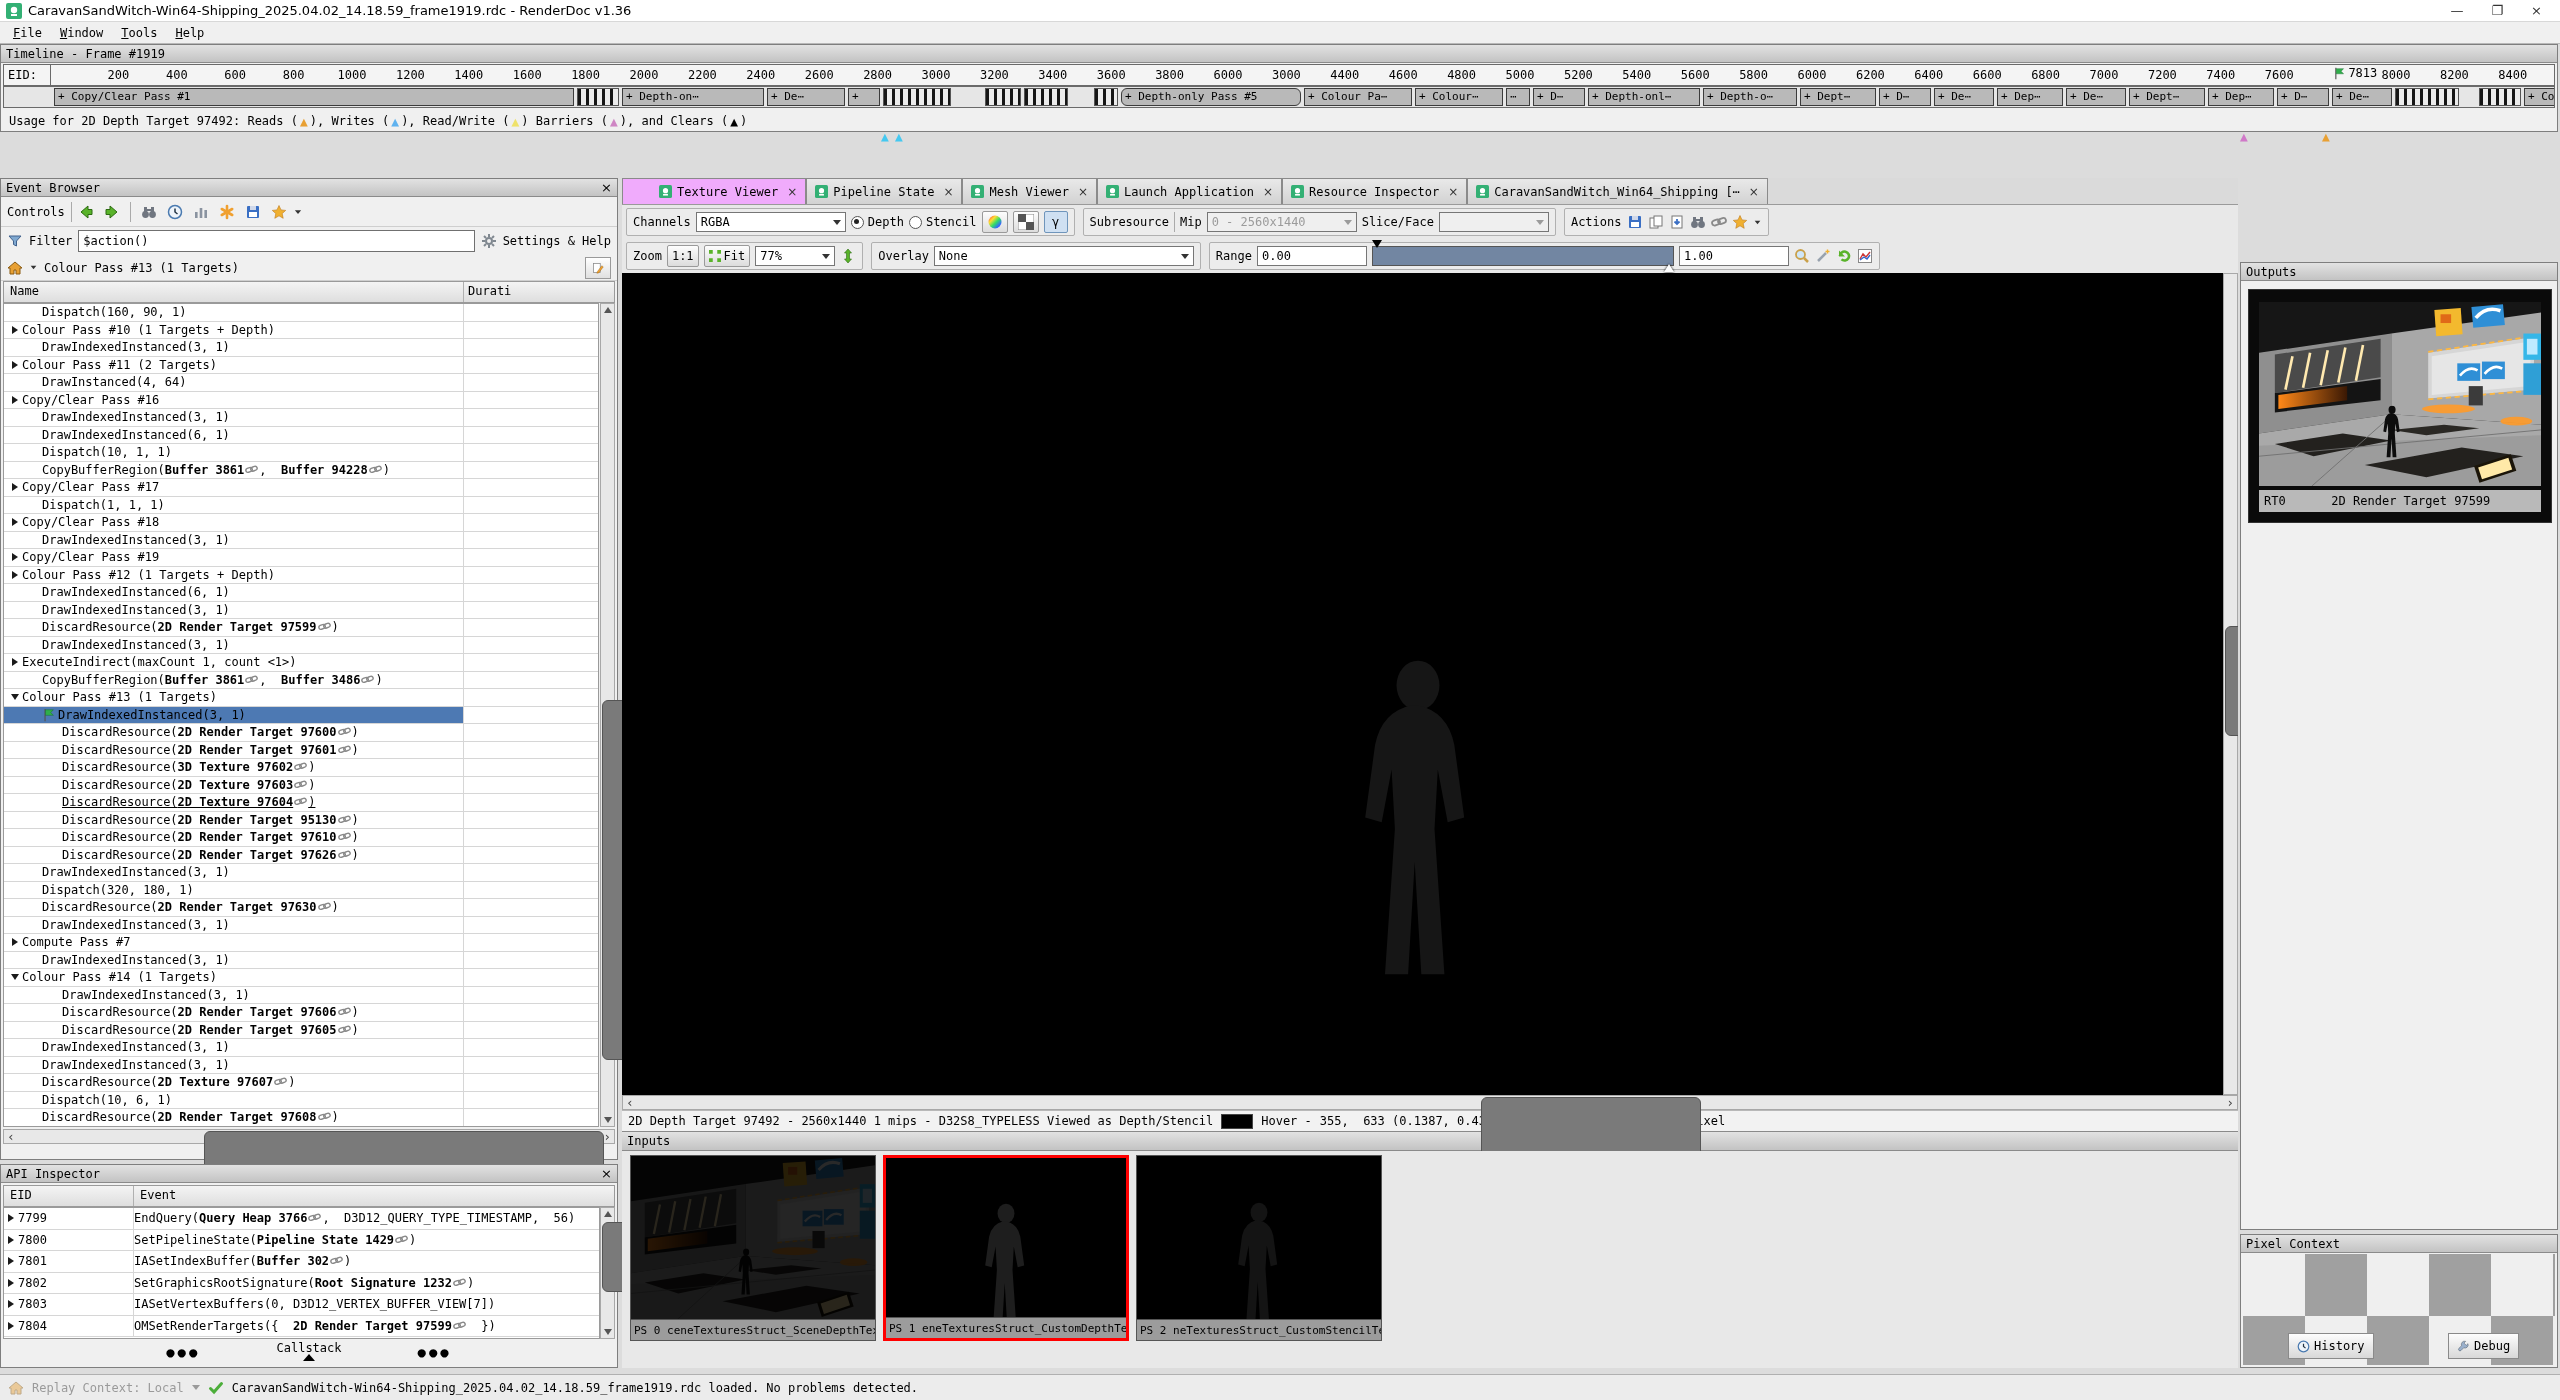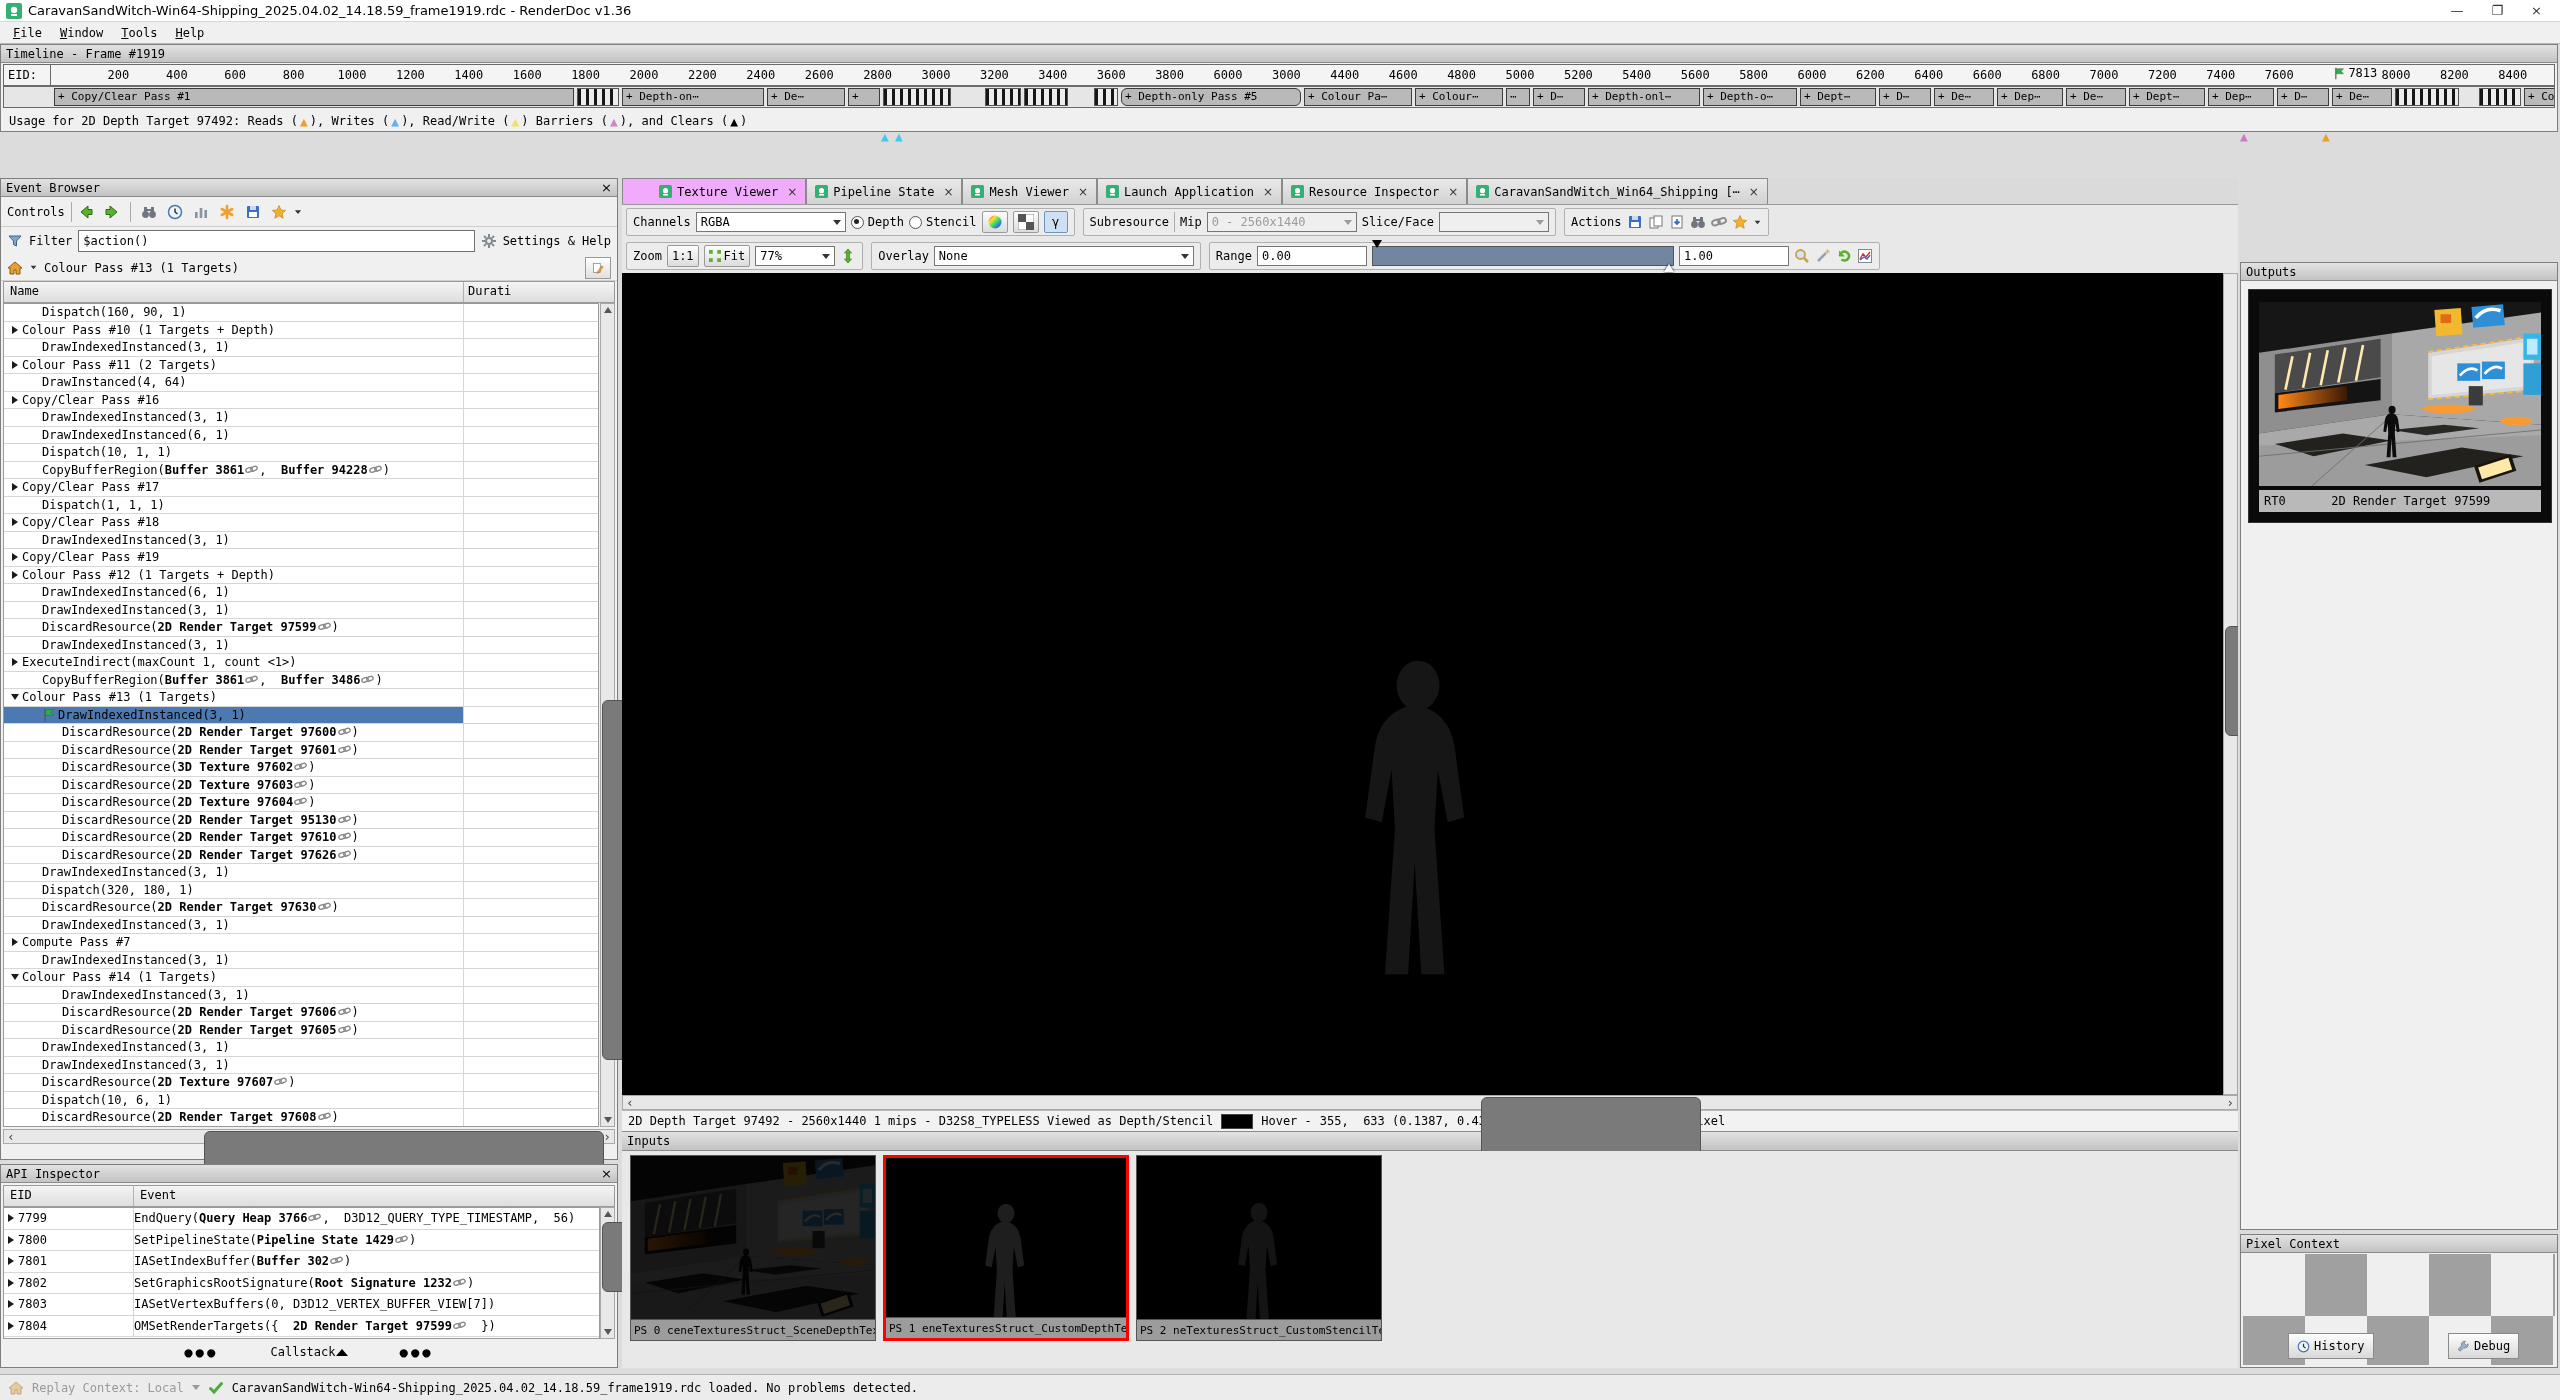--- a/index.html
+++ b/index.html
@@ -84,21 +84,21 @@
   #api-colhdr{position:absolute;left:2px;top:20px;width:612px;height:22px;background:linear-gradient(#f4f4f4,#dedede);
     border:1px solid #9a9a9a;box-sizing:border-box;display:flex;}
   #api-colhdr .c1{width:130px;padding:2px 6px;border-right:1px solid #b0b0b0;box-sizing:border-box;}
   #api-colhdr .c2{flex:1;padding:2px 6px;}
   #api-rows{position:absolute;left:2px;top:42px;width:597px;height:132px;background:#fff;border:1px solid #9a9a9a;box-sizing:border-box;}
   .apirow{height:21.5px;display:flex;align-items:center;border-bottom:1px solid #d6d6d6;box-sizing:border-box;}
   .apirow .e1{width:130px;display:flex;align-items:center;border-right:1px solid #d6d6d6;box-sizing:border-box;height:100%;}
   .apirow .e2{flex:1;white-space:pre;overflow:hidden;}
   #api-foot{position:absolute;left:2px;top:174px;width:612px;height:26px;display:flex;align-items:center;justify-content:center;}
   #api-foot .dots{letter-spacing:3px;font-weight:bold;font-size:14px;}
-  #api-foot .cs{display:flex;flex-direction:row;align-items:center;line-height:11px;margin:0 52px;}
+  #api-foot .cs{display:flex;flex-direction:column;align-items:center;line-height:11px;margin:0 76px;}
   #api-foot .csTri{border-top:7px solid #000;border-left:6px solid transparent;border-right:6px solid transparent;transform:rotate(180deg);}
 
   
   #texview{left:622px;top:178px;width:1616px;height:1190px;border:none;background:#e8e8e8;}
   #tv-tabs{display:flex;height:26px;background:#dadada;border-bottom:1px solid #9a9a9a;}
   .tvtab{display:flex;align-items:center;gap:5px;padding:0 8px;border:1px solid #8a8a8a;border-bottom:none;
     background:linear-gradient(#e9e9e9,#d2d2d2);white-space:nowrap;font-size:12px;}
   .tvtab.active{background:#f0abfc;padding-left:36px;}
   .tvtab .x{font-family:"DejaVu Sans",sans-serif;margin-left:4px;color:#333;}
   .tbar{display:flex;align-items:center;gap:8px;height:34px;padding:0 4px;}
@@ -753,21 +753,21 @@
       <div class="ebrow">
         <div class="ncell" style="padding-left: 44px;">
           <span class="tw"></span>
           <span class="rtxt">DiscardResource(<b>2D Texture 97603</b><svg class="lnki">
               <use href="#i-link"></use>
             </svg>)</span>
         </div>
         <div class="dcell"></div>
       </div>
       <div class="ebrow">
-        <div class="ncell" style="padding-left: 44px;">
+        <div class="ncell" style="padding-left: 44px; text-decoration: underline;">
           <span class="tw"></span>
           <span class="rtxt">DiscardResource(<b>2D Texture 97604</b><svg class="lnki">
               <use href="#i-link"></use>
             </svg>)</span>
         </div>
         <div class="dcell"></div>
       </div>
       <div class="ebrow">
         <div class="ncell" style="padding-left: 44px;">
           <span class="tw"></span>

